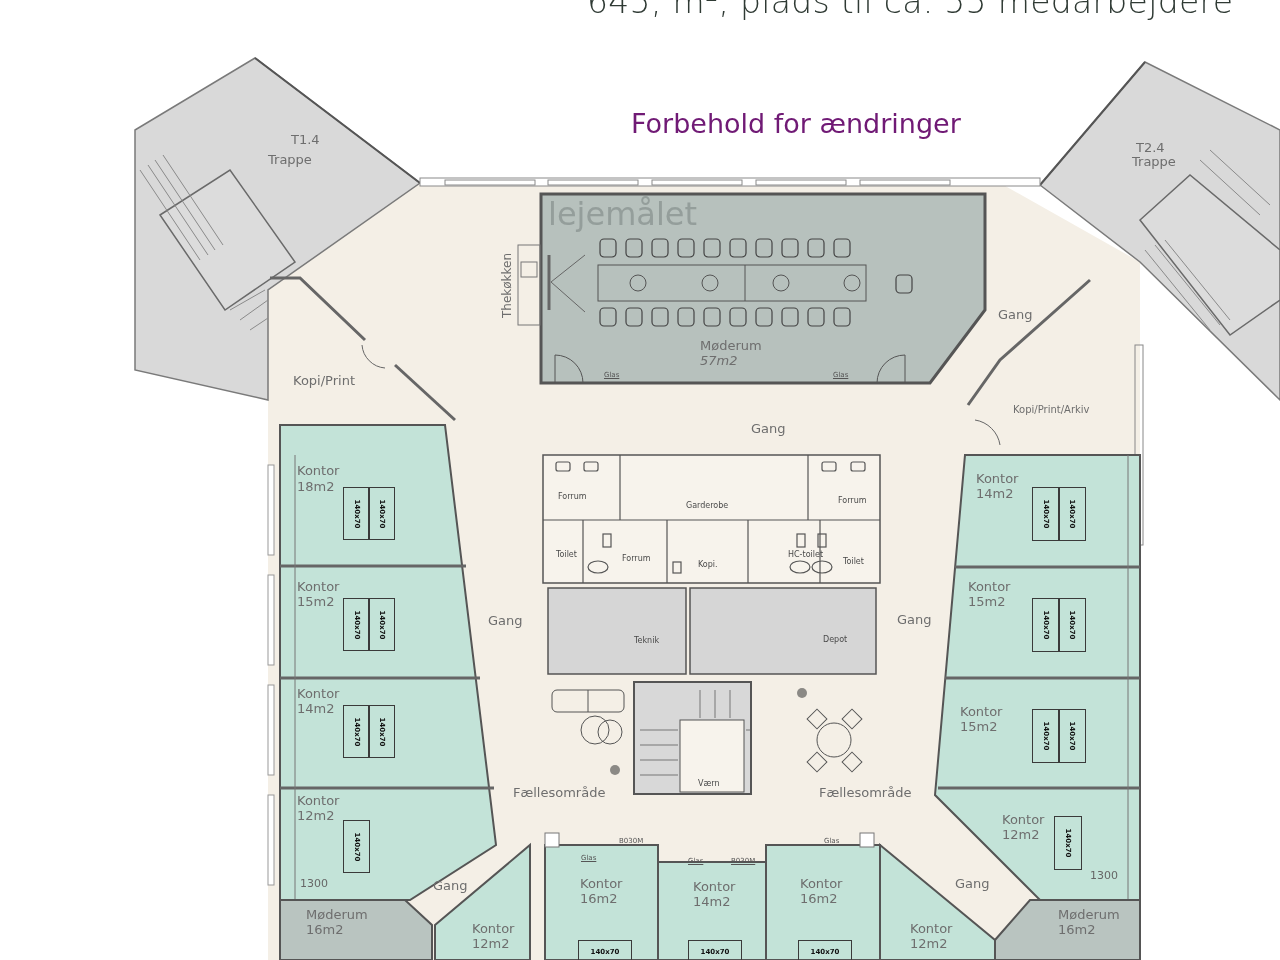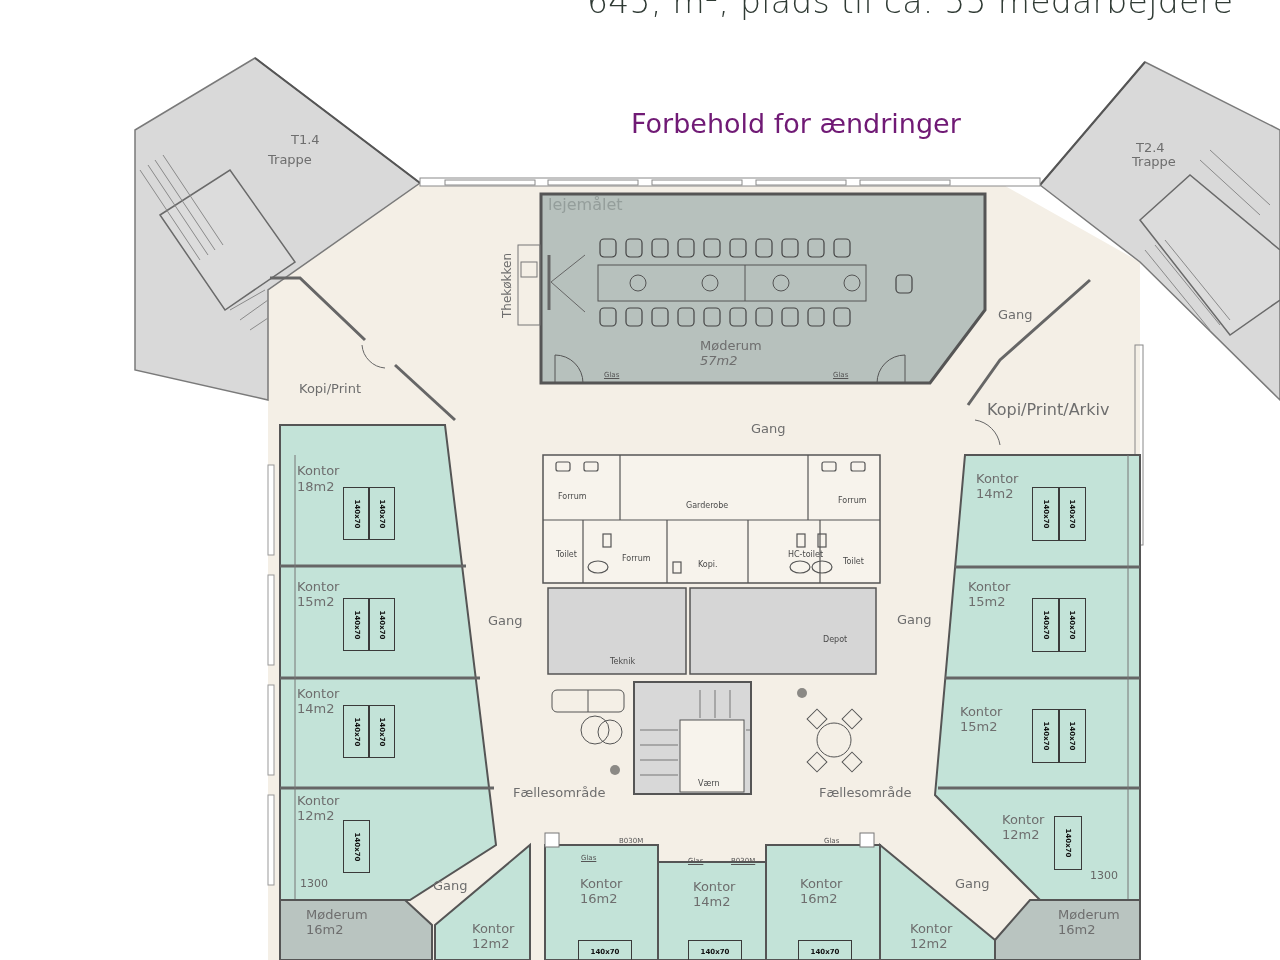--- a/index.html
+++ b/index.html
@@ -4,21 +4,21 @@
 <style>
   html, body { margin:0; padding:0; background:#ffffff; }
   body { width:1280px; height:960px; overflow:hidden; position:relative; font-family:"DejaVu Sans", sans-serif; }
   .headline { position:absolute; left:587px; top:-18px; font-size:33px; color:#2f3a34; letter-spacing:0.3px; white-space:nowrap; font-family:"DejaVu Sans", sans-serif; font-weight:300; }
   .subhead { position:absolute; left:631px; top:100px; font-size:27px; color:#701a75; white-space:nowrap; font-family:"DejaVu Sans", sans-serif;margin-top:8px; }
   svg.plan { position:absolute; left:0; top:0; }
   .lbl { position:absolute; font-size:13px; color:#6e6e6e; white-space:nowrap; line-height:15px; font-family:"DejaVu Sans", sans-serif; }
   .lbl.sm { font-size:8px; color:#4a4a4a; line-height:9px; }
   .lbl.xs { font-size:7px; color:#555;text-decoration:underline; }
   .lbl.vert { transform:rotate(-90deg); transform-origin:left top; }
-  .watermark { position:absolute; left:548px; top:195px; font-size:16px; color:rgba(120,130,128,0.55); font-family:"DejaVu Sans", sans-serif; }
+  .watermark { position:absolute; left:548px; top:195px; font-size:32px; color:rgba(120,130,128,0.55); font-family:"DejaVu Sans", sans-serif; }
   .desk { position:absolute; border:1px solid #3a3a3a; background:transparent; }
   .desk span { position:absolute; left:50%; top:50%; transform:translate(-50%,-50%) rotate(90deg); font-size:7px; font-weight:bold; color:#111; white-space:nowrap; }
   .desk.h span { transform:translate(-50%,-50%); }
 </style>
 </head>
 <body>
 
 <svg class="plan" width="1280" height="960" viewBox="0 0 1280 960">
 
   <polygon points="268,258 420,183 1000,183 1140,262 1140,960 268,960" fill="#f4efe6"></polygon>
@@ -210,40 +210,40 @@
 <div class="lbl" style="left:268px;top:152px;">Trappe</div>
 <div class="lbl" style="left:1136px;top:140px;">T2.4</div>
 <div class="lbl" style="left:1132px;top:154px;">Trappe</div>
 
 <div class="lbl" style="left:700px;top:338px;">Møderum</div>
 <div class="lbl" style="left:700px;top:353px;font-style:italic;">57m2</div>
 <div class="lbl xs" style="left:604px;top:368px;">Glas</div>
 <div class="lbl xs" style="left:833px;top:368px;">Glas</div>
 <div class="lbl vert" style="left:500px;top:318px;font-size:12px;">Thekøkken</div>
 
-<div class="lbl" style="left:299px;top:373px;margin-top:8px;">Kopi/Print</div>
-<div class="lbl" style="left:987px;top:402px;font-size:16px;">Kopi/Print/Arkiv</div>
+<div class="lbl" style="left:293px;top:373px;">Kopi/Print</div>
+<div class="lbl" style="left:1013px;top:402px;font-size:10px;">Kopi/Print/Arkiv</div>
 <div class="lbl" style="left:998px;top:307px;">Gang</div>
 <div class="lbl" style="left:751px;top:421px;">Gang</div>
 <div class="lbl" style="left:488px;top:613px;">Gang</div>
 <div class="lbl" style="left:897px;top:612px;">Gang</div>
 <div class="lbl" style="left:433px;top:878px;">Gang</div>
 <div class="lbl" style="left:955px;top:876px;">Gang</div>
 <div class="lbl" style="left:513px;top:785px;">Fællesområde</div>
 <div class="lbl" style="left:819px;top:785px;">Fællesområde</div>
 
 <div class="lbl sm" style="left:558px;top:492px;">Forrum</div>
 <div class="lbl sm" style="left:838px;top:496px;">Forrum</div>
 <div class="lbl sm" style="left:686px;top:501px;">Garderobe</div>
 <div class="lbl sm" style="left:556px;top:550px;">Toilet</div>
 <div class="lbl sm" style="left:622px;top:554px;">Forrum</div>
 <div class="lbl sm" style="left:698px;top:560px;">Kopi.</div>
 <div class="lbl sm" style="left:788px;top:550px;">HC-toilet</div>
 <div class="lbl sm" style="left:843px;top:557px;">Toilet</div>
-<div class="lbl sm" style="left:610px;top:636px;margin-top:21px;">Teknik</div>
+<div class="lbl sm" style="left:634px;top:636px;">Teknik</div>
 <div class="lbl sm" style="left:823px;top:635px;">Depot</div>
 <div class="lbl sm" style="left:698px;top:779px;">Værn</div>
 
 <div class="lbl" style="left:297px;top:463px;">Kontor</div>
 <div class="lbl" style="left:297px;top:479px;text-align:center;">18m2</div>
 <div class="desk" style="left:343px;top:487px;width:25px;height:51px;">
     <span>140x70</span>
   </div>
 <div class="desk" style="left:368px;top:487px;width:25px;height:51px;">
     <span>140x70</span>

